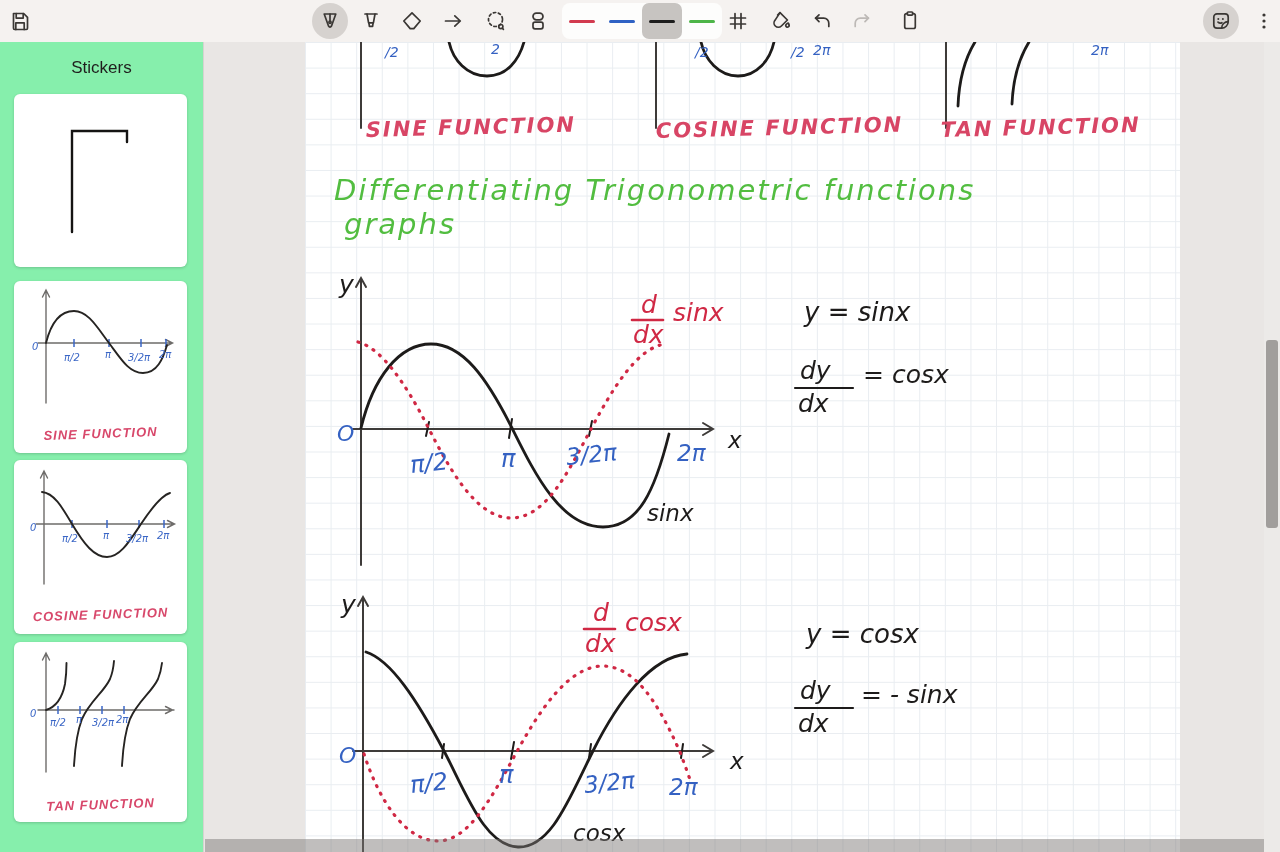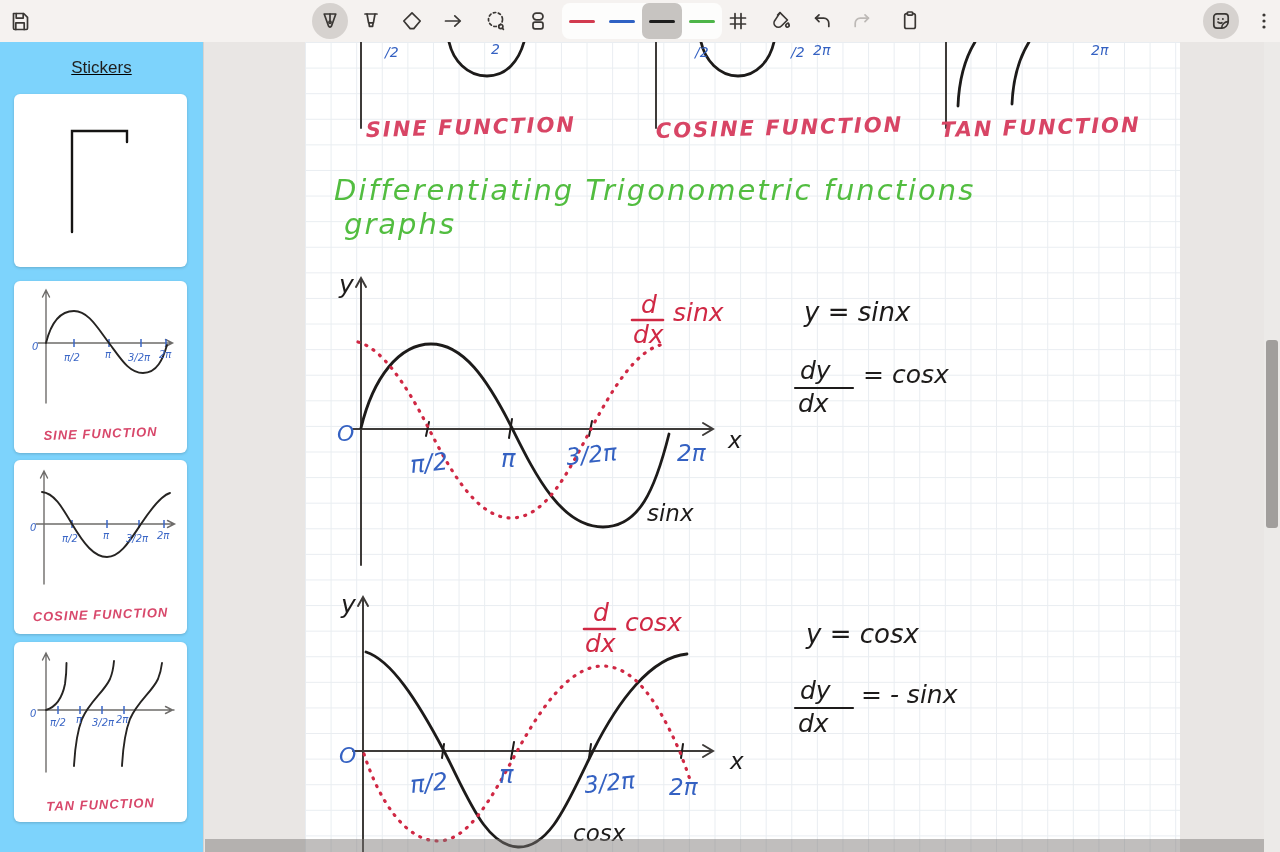--- a/index.html
+++ b/index.html
@@ -16,22 +16,22 @@
   .ic-dim { stroke:#bdb9b6; }
   .dotfill { fill:#3a3734; stroke:none; }
   .color-panel { position:absolute; top:3px; left:562px; width:160px; height:36px; background:#fdfdfc;
                  border-radius:8px; display:flex; z-index:1; }
   .cswatch { width:40px; height:36px; border:none; background:transparent; display:flex; align-items:center;
              justify-content:center; border-radius:7px; cursor:pointer; }
   .cswatch.selected { background:#c7c4c1; }
   .swline { display:block; width:26px; height:3px; border-radius:2px; }
 
   
-  .sidebar { position:absolute; top:42px; left:0; width:204px; bottom:0; background:#7dd3fc;
-             border-right:1px solid #d6d3d0; z-index:20;text-decoration:underline; }
+  .sidebar { position:absolute; top:42px; left:0; width:204px; bottom:0; background:#86efac;
+             border-right:1px solid #d6d3d0; z-index:20; }
   .sidebar-title { text-align:center; padding-top:16px; font-size:17px; color:#1f1e1d; }
   .card { position:absolute; left:14px; width:173px; background:#ffffff; border-radius:6px;
           box-shadow:0 1px 3px rgba(0,0,0,.18); cursor:pointer; overflow:hidden; }
   .card svg { display:block; }
   .card-caption { position:absolute; left:0; right:0; text-align:center; font-size:13px; font-weight:bold;
                   font-style:italic; letter-spacing:1px; color:#d8486b; transform:rotate(-2deg); }
   .mini-axis { stroke:#6e6c6a; stroke-width:1.4; fill:none; stroke-linecap:round; }
   .mini-curve { stroke:#262422; stroke-width:1.9; fill:none; stroke-linecap:round; }
   .mini-tick { stroke:#3a66c6; stroke-width:1.5; }
   .mini-blue { fill:#3a66c6; font-size:10px; font-style:italic; font-family:"DejaVu Sans",sans-serif; }

